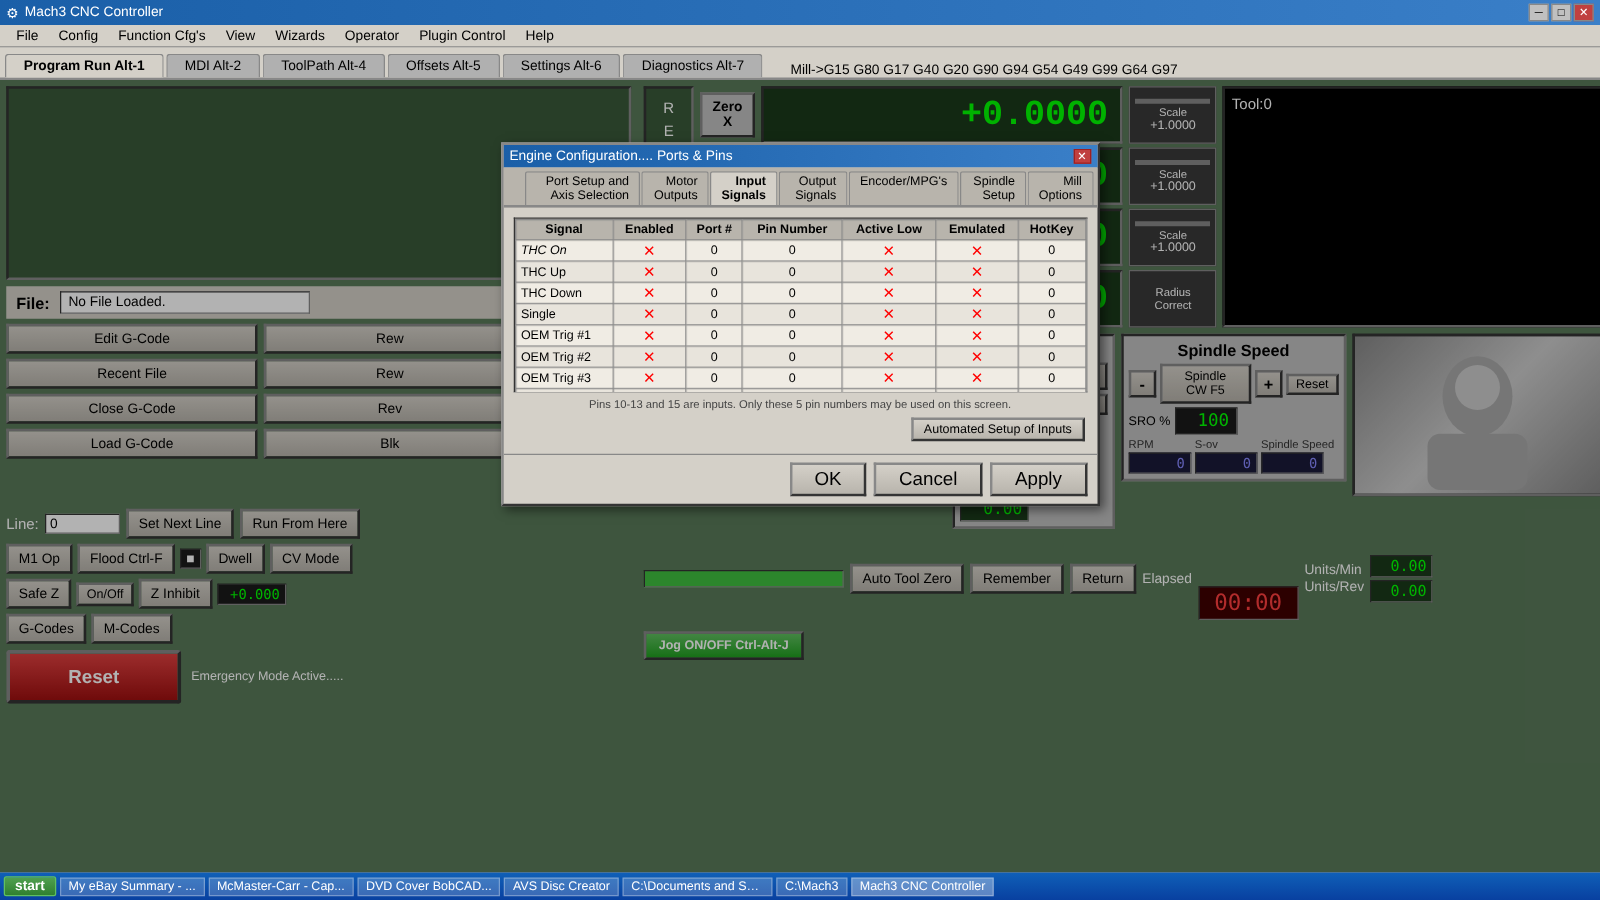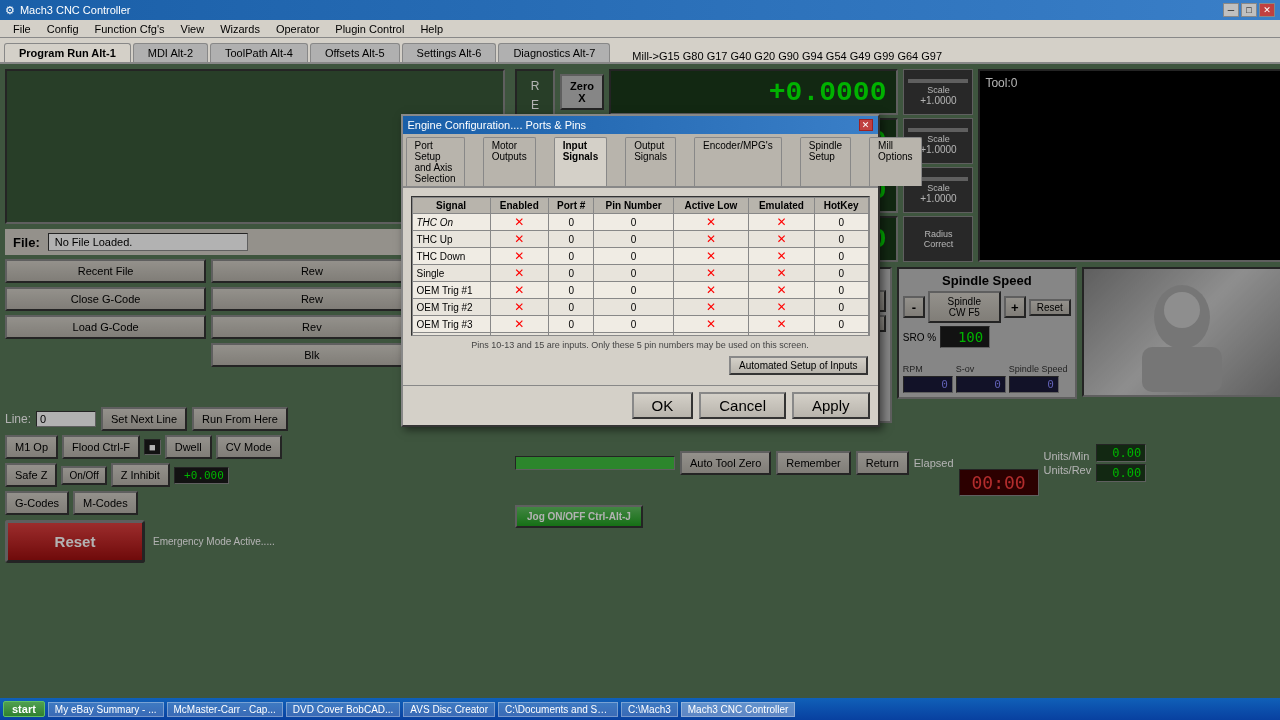--- a/index.html
+++ b/index.html
@@ -425,23 +425,24 @@
       cursor: pointer;
       font-size: 9px;
       display: flex;
       align-items: center;
       justify-content: center;
     }
 
     #dialog-tabs {
       display: flex;
       background: #b8b4ac;
-      padding: 3px 3px 0 3px;
-      gap: 18px;
+      padding: 3px 3px 0 17px;
+      gap: 1px;
       border-bottom: 2px solid #888;
+      text-align: right;
     }
     .dialog-tab {
       background: #b8b4ac;
       border: 1px solid #888;
       border-bottom: none;
       padding: 2px 8px;
       cursor: pointer;
       font-size: 10px;
       border-radius: 2px 2px 0 0;
     }
@@ -647,20 +648,21 @@
 
     <div id="left-top"></div>
 
     <div id="file-area">
       <span id="file-label">File:</span>
       <div id="file-value">No File Loaded.</div>
     </div>
 
     <div style="display:flex; gap:5px; padding:4px 0;">
       <div style="display:flex; flex-direction:column; gap:4px; flex:1;">
+        <div class="ctrl-btn">Edit G-Code</div>
         <div class="ctrl-btn">Recent File</div>
         <div class="ctrl-btn">Close G-Code</div>
         <div class="ctrl-btn">Load G-Code</div>
       </div>
       <div style="display:flex; flex-direction:column; gap:4px; flex:1;">
         <div class="ctrl-btn">Rew</div>
         <div class="ctrl-btn">Rew</div>
         <div class="ctrl-btn">Rev</div>
         <div class="ctrl-btn">Blk</div>
       </div>
@@ -799,21 +801,21 @@
       </div>
 
       <div style="background:#c0c0c0; border:2px inset #888; padding:4px; width:180px;">
         <div style="font-size:13px; font-weight:bold; text-align:center; margin-bottom:3px;">Spindle Speed</div>
         <div style="display:flex; align-items:center; gap:3px; margin-bottom:3px;">
           <div class="minus-btn">-</div>
           <div style="background:linear-gradient(to bottom,#d4d0c8,#b8b4ac); border:2px outset #888; padding:3px 10px; cursor:pointer; font-size:10px; flex:1; text-align:center;">Spindle CW F5</div>
           <div class="plus-btn">+</div>
           <div style="background:linear-gradient(to bottom,#d4d0c8,#b8b4ac); border:2px outset #888; padding:1px 6px; cursor:pointer; font-size:10px;">Reset</div>
         </div>
-        <div style="display:flex; align-items:center; gap:4px; margin-bottom:16px;">
+        <div style="display:flex; align-items:center; gap:4px; margin-bottom:2px;">
           <span style="font-size:10px;">SRO %</span>
           <div class="pct-display">100</div>
         </div>
         <div style="display:flex; gap:3px;">
           <div style="display:flex; flex-direction:column; gap:2px;">
             <span style="font-size:9px; color:#333;">RPM</span>
             <div class="rpm-value-display">0</div>
           </div>
           <div style="display:flex; flex-direction:column; gap:2px;">
             <span style="font-size:9px; color:#333;">S-ov</span>

